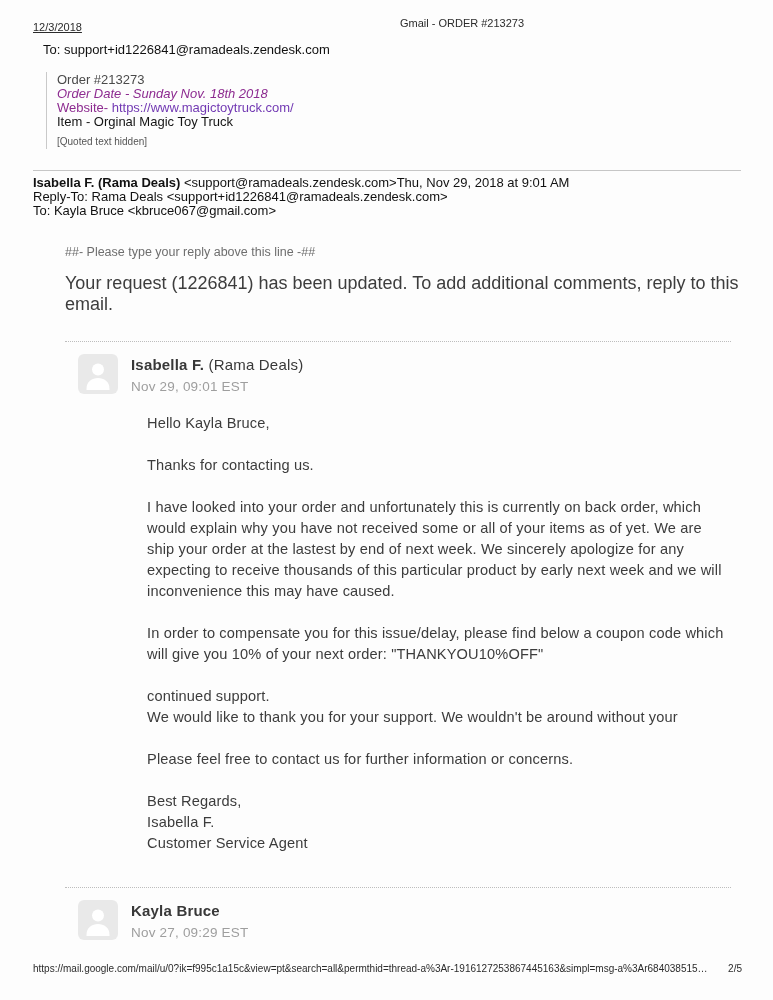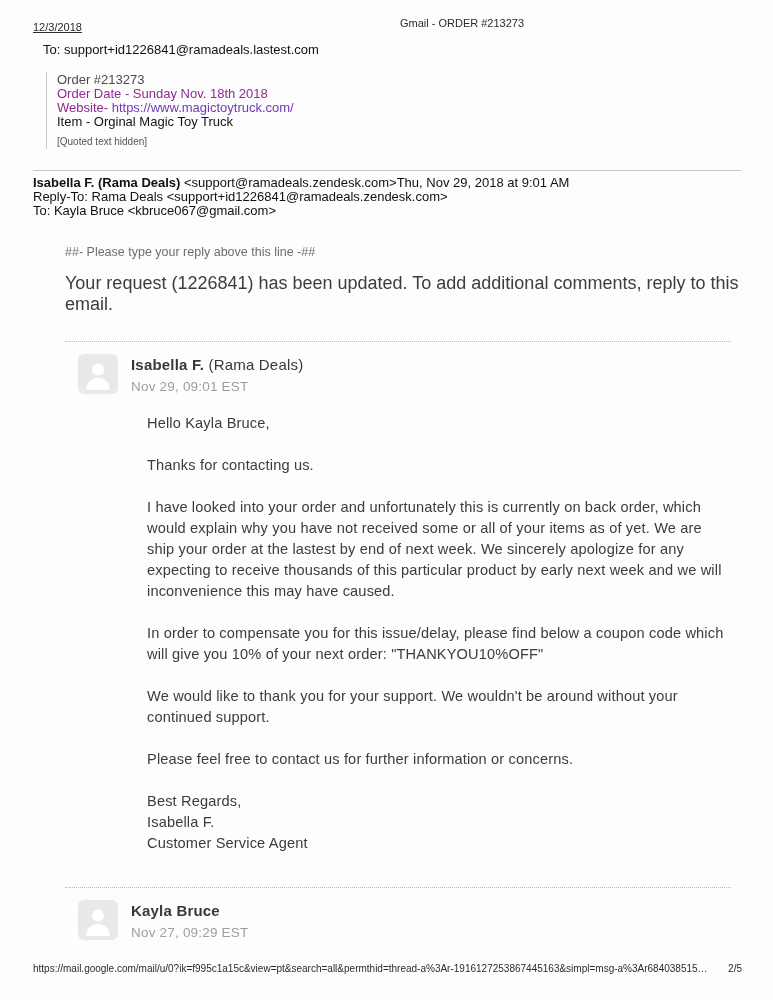--- a/index.html
+++ b/index.html
@@ -19,21 +19,21 @@
   .print-footer { position:absolute; top:963px; left:33px; right:31px;
                   display:flex; justify-content:space-between; align-items:flex-end;
                   font-size:10px; color:#2b2b2b; }
   .footer-url { white-space:nowrap; overflow:hidden; max-width:700px; }
 
   
   .to-line { margin:11px 0 0 10px; font-size:13px; color:#111; }
   .quote-block { margin:15px 0 0 13px; padding:1px 0 0 10px; border-left:1px solid #c9c9c9;
                  font-size:13px; line-height:14px; }
   .q-order { color:#4a4a4a; }
-  .q-date  { color:#8d2b90; }
+  .q-date  { color:#8d2b90;font-style:italic; }
   .q-site-label { color:#8d2b90; }
   .q-site-url { color:#7239b3; text-decoration:none; }
   .q-item { color:#141414; }
   .q-hidden { margin-top:6px; font-size:10px; color:#555; }
 
   .rule { border:none; border-top:1px solid #c6c6c6; margin-top:21px; }
 
   
   .from-block { margin-top:5px; font-size:13px; line-height:14px; color:#111; }
   .from-row1 { display:flex; justify-content:flex-start; }
@@ -64,21 +64,21 @@
 </head>
 <body>
 
 <div class="page">
 
   <div class="print-header">
     <span class="print-date">12/3/2018</span>
     <span class="print-title">Gmail - ORDER #213273</span>
   </div>
 
-  <div class="to-line">To: support+id1226841@ramadeals.lastest.com</div>
+  <div class="to-line">To: support+id1226841@ramadeals.zendesk.com</div>
 
   <div class="quote-block">
     <div class="q-order">Order #213273</div>
     <div class="q-date">Order Date - Sunday Nov. 18th 2018</div>
     <div><span class="q-site-label">Website- </span><a href="#" class="q-site-url">https://www.magictoytruck.com/</a></div>
     <div class="q-item">Item - Orginal Magic Toy Truck</div>
     <div class="q-hidden">[Quoted text hidden]</div>
   </div>
 
   <hr class="rule">
@@ -122,22 +122,22 @@
       <div>would explain why you have not received some or all of your items as of yet. We are</div>
       <div>ship your order at the lastest by end of next week. We sincerely apologize for any</div>
       <div>expecting to receive thousands of this particular product by early next week and we will</div>
       <div>inconvenience this may have caused.</div>
     </div>
     <div class="para">
       <div>In order to compensate you for this issue/delay, please find below a coupon code which</div>
       <div>will give you 10% of your next order: "THANKYOU10%OFF"</div>
     </div>
     <div class="para">
+      <div>continued support.</div>
       <div>We would like to thank you for your support. We wouldn't be around without your</div>
-      <div>continued support.</div>
     </div>
     <div class="para">
       <div>Please feel free to contact us for further information or concerns.</div>
     </div>
     <div class="para">
       <div>Best Regards,</div>
       <div>Isabella F.</div>
       <div>Customer Service Agent</div>
     </div>
   </div>

